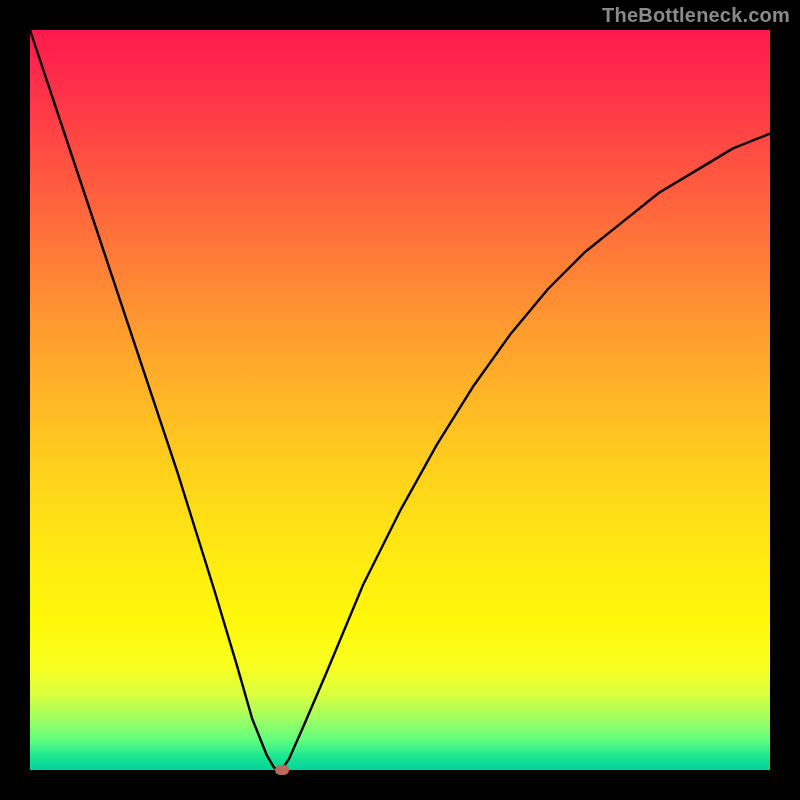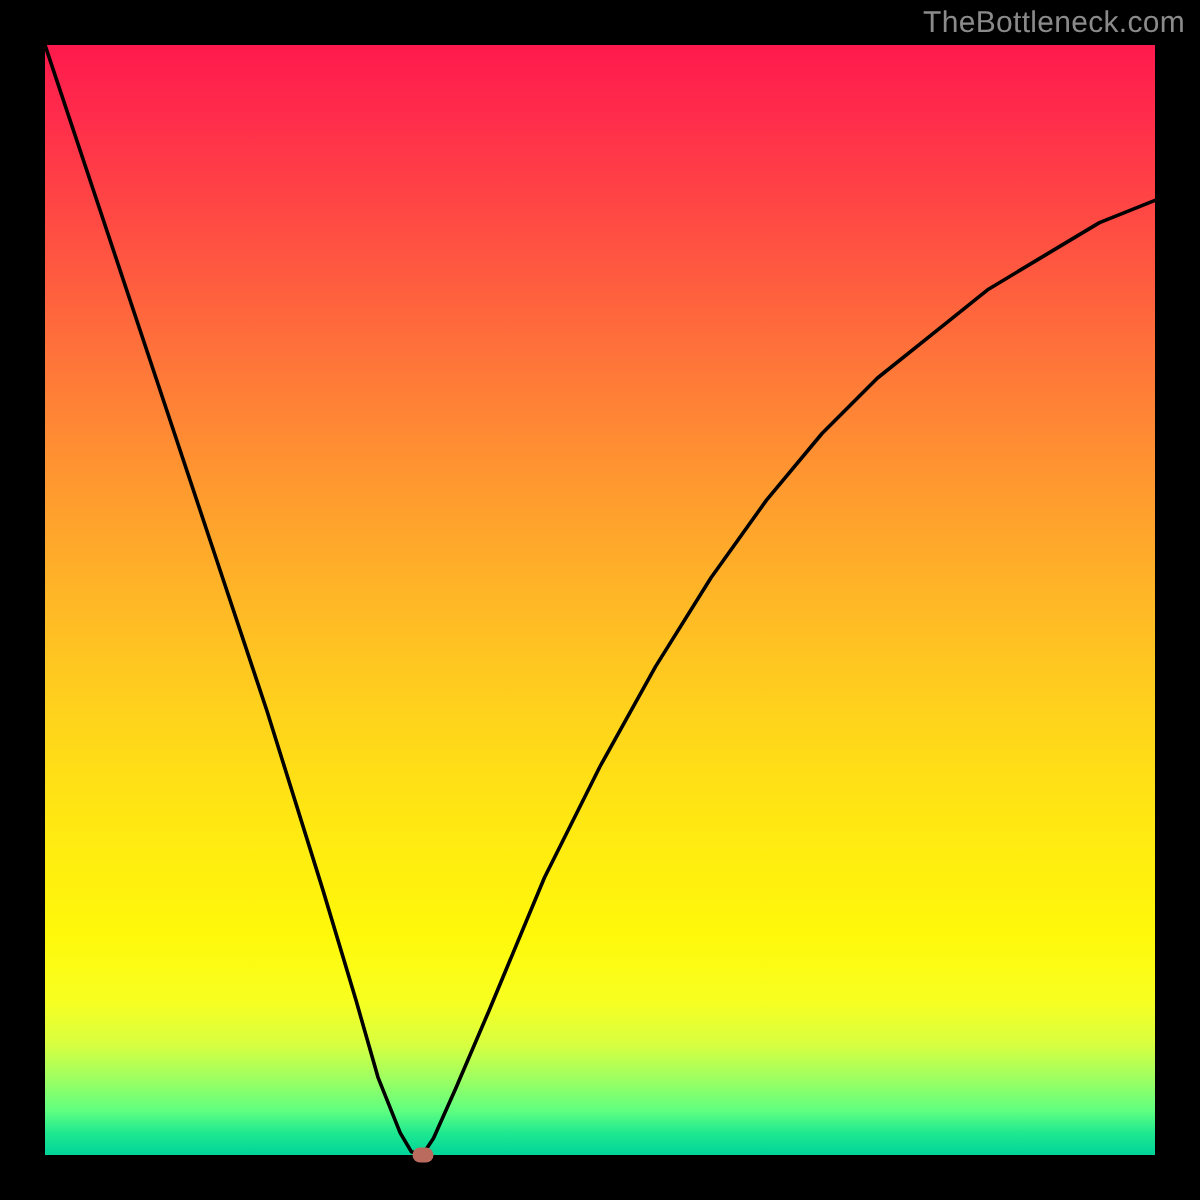--- a/index.html
+++ b/index.html
@@ -57,21 +57,21 @@
     background: #bb6b5e;
     border-radius: 5px;
     transform: translate(-50%, -50%);
   }
   .watermark {
     position: absolute;
     top: 4px;
     right: 10px;
     color: #8a8a8a;
     font-size: 20px;
-    font-weight: 400;
+    font-weight: 700;
     letter-spacing: 0.2px;
   }
 </style>
 </head>
 <body>
 
 <div class="frame">
   <div class="plot">
     <svg class="curve-svg" viewBox="0 0 740 740" preserveAspectRatio="none">
       <path id="curve-path" d="M0.00 0.00 L37.00 111.00 L74.00 222.00 L111.00 333.00 L148.00 444.00 L185.00 562.40 L207.20 636.40 L222.00 688.20 L236.80 725.20 L244.20 737.78 L251.60 740.00 L259.00 728.90 L273.80 695.60 L296.00 643.80 L333.00 555.00 L370.00 481.00 L407.00 414.40 L444.00 355.20 L481.00 303.40 L518.00 259.00 L555.00 222.00 L592.00 192.40 L629.00 162.80 L666.00 140.60 L703.00 118.40 L740.00 103.60" stroke="#000" stroke-width="2.4" fill="none" stroke-linejoin="round" stroke-linecap="round"></path>

